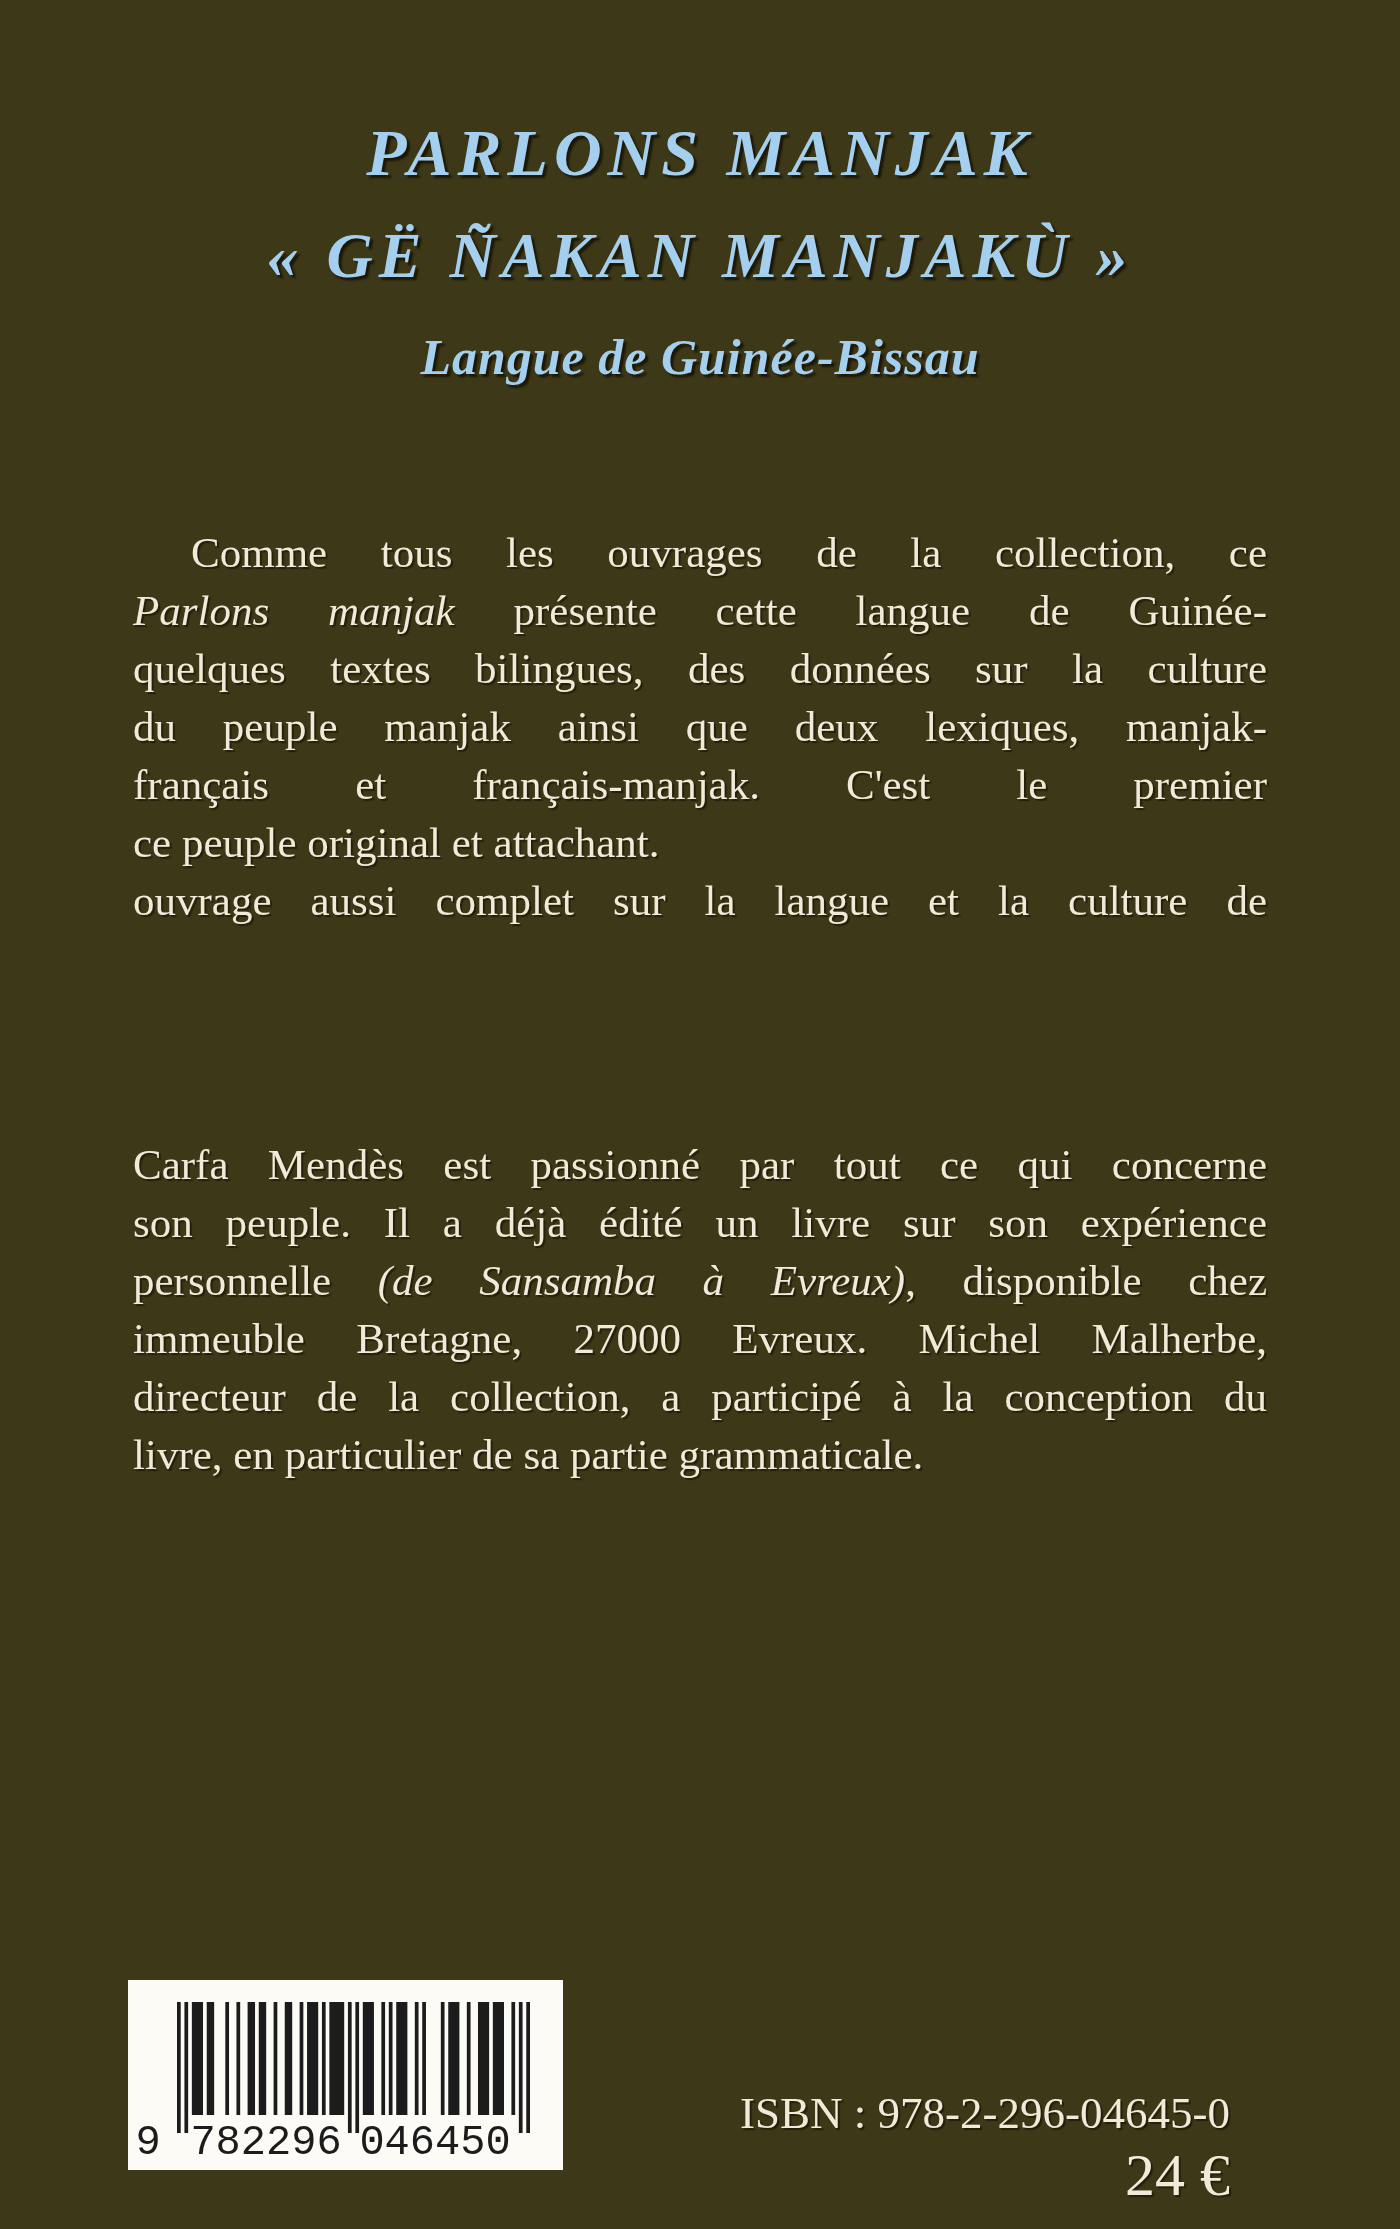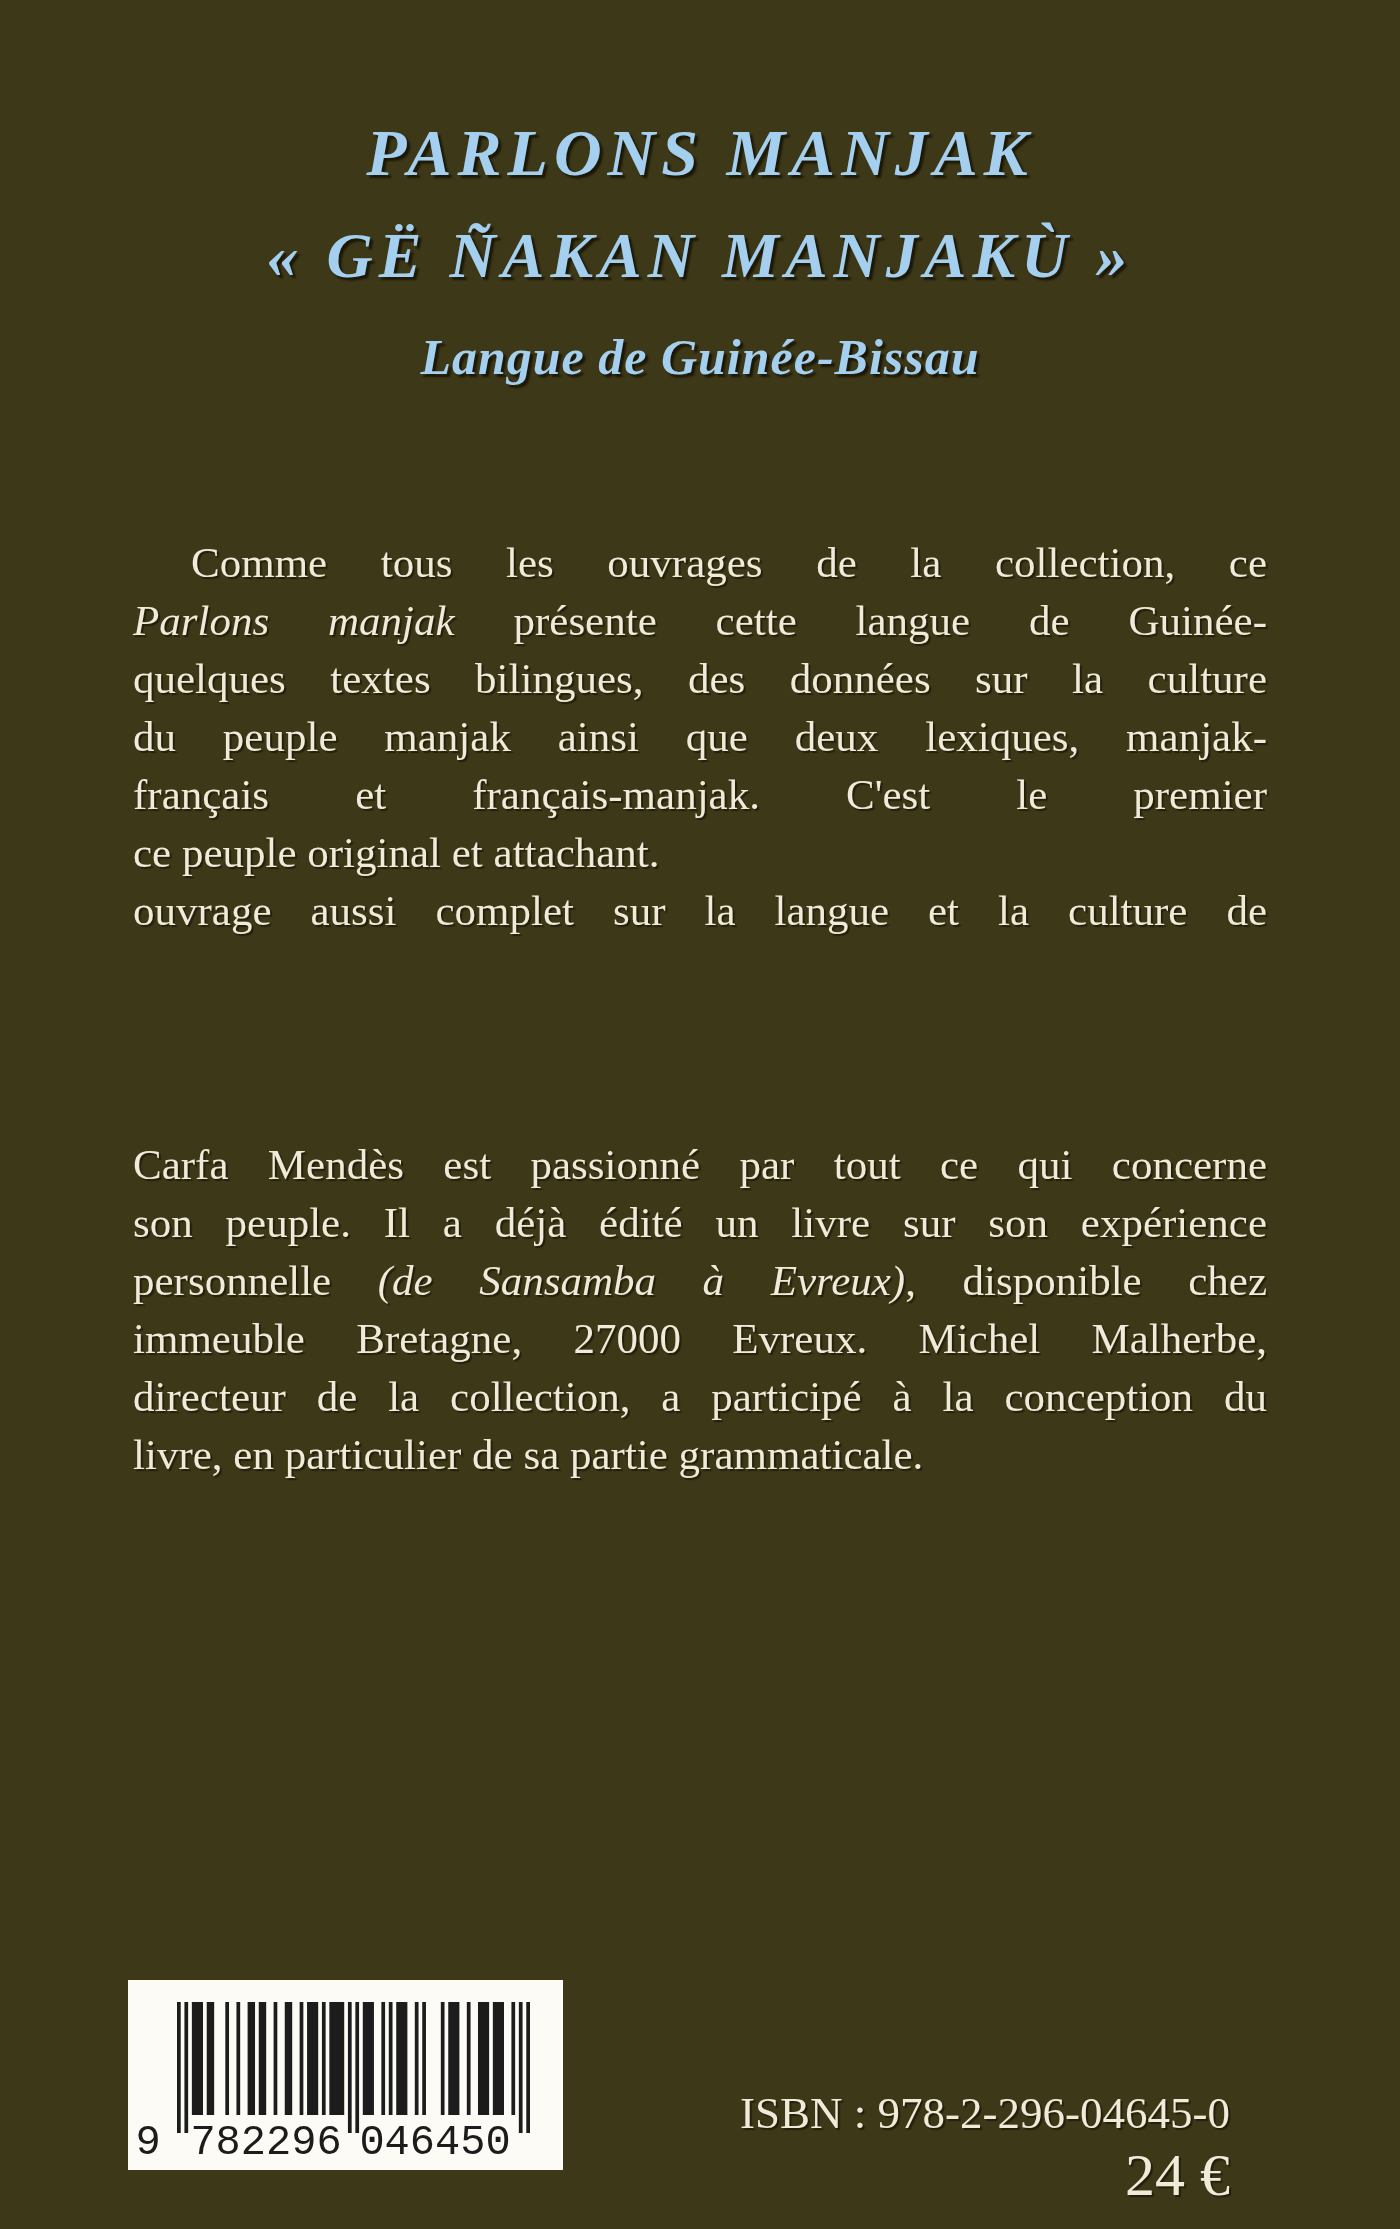--- a/index.html
+++ b/index.html
@@ -21,21 +21,21 @@
   .title.main{top:120px;font-size:66px;letter-spacing:6px;}
   .title.subtitle{top:224px;font-size:64px;letter-spacing:6px;}
   .title.tagline{top:332px;font-size:50px;letter-spacing:1px;}
 
   
   .para{
     position:absolute;left:133px;width:1134px;
     color:#f0ebd8;font-size:43px;line-height:58px;
     text-shadow:2px 2px 1px rgba(18,15,4,.6);
   }
-  .para.p1{top:524px;margin-top:10px;}
+  .para.p1{top:524px;}
   .para.p2{top:1136px;}
   .line{text-align:justify;text-align-last:justify;}
   .line.last{text-align-last:left;}
   .line.indent{padding-left:58px;}
   .line em{font-style:italic;}
 
   
   .barcode-box{
     position:absolute;left:128px;top:1980px;width:435px;height:190px;
     background:#fcfbf6;

